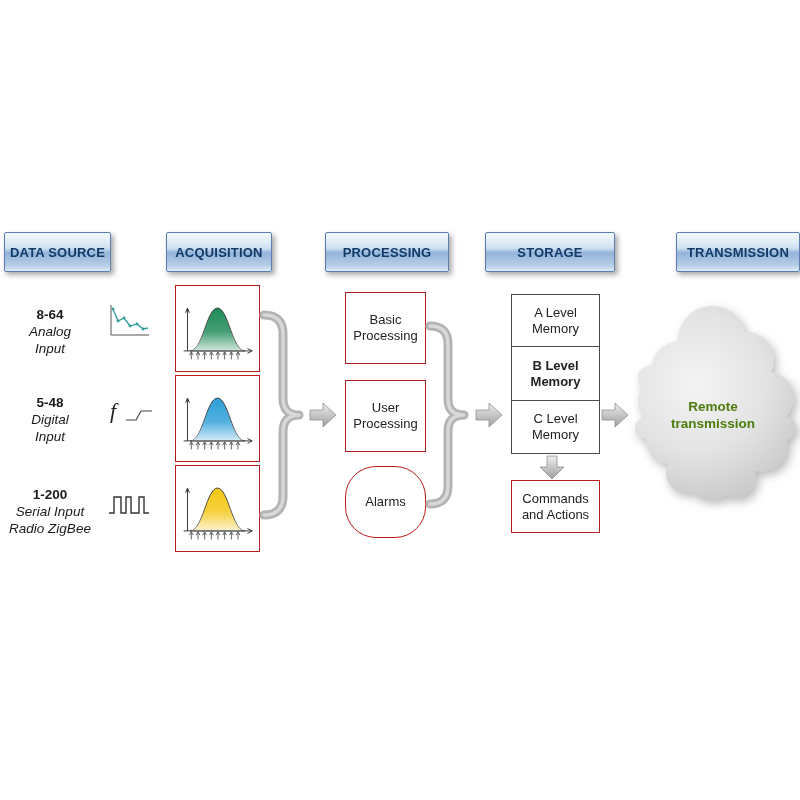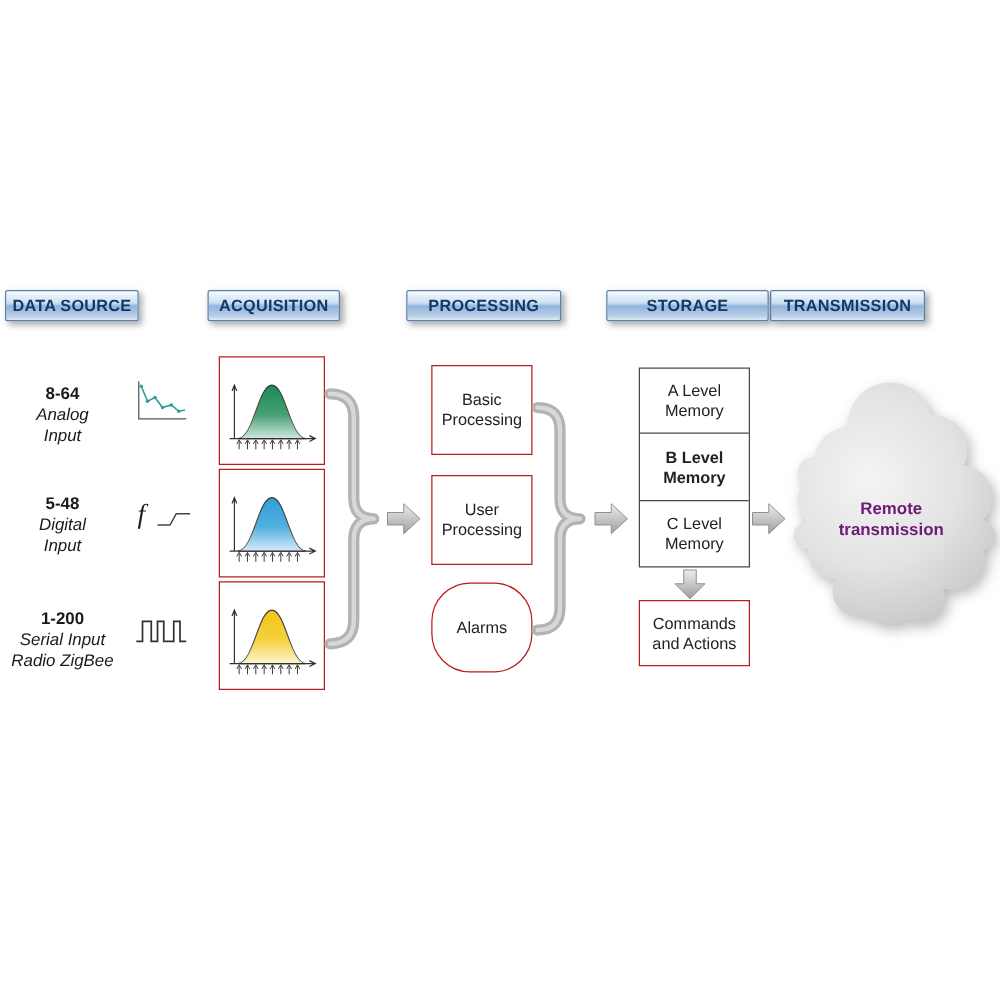--- a/index.html
+++ b/index.html
@@ -1,30 +1,30 @@
 <!DOCTYPE html>
 <html><head>
 <meta charset="utf-8">
 <style>
   html,body{margin:0;padding:0;background:#fff;}
   .canvas{position:relative;width:800px;height:800px;background:#ffffff;overflow:hidden;
           font-family:"Liberation Sans",sans-serif;}
 
   
-  .hdr{position:absolute;top:232px;height:25px;box-sizing:border-box;
+  .hdr{position:absolute;top:232px;height:40px;box-sizing:border-box;
        display:flex;align-items:center;justify-content:center;
        font-weight:bold;font-size:13px;letter-spacing:.2px;color:#123a66;
        background:linear-gradient(180deg,#f5fafd 0%,#cfe0f1 40%,#93b4da 52%,#b6cde7 85%,#dfeaf6 100%);
        border:1px solid #5a7fae;border-radius:2px;
        box-shadow:2.5px 3px 5px rgba(90,90,90,.5);text-align:right;}
   #h0{left:4px;width:107px;}
   #h1{left:166px;width:106px;}
   #h2{left:325px;width:124px;}
   #h3{left:485px;width:130px;}
-  #h4{left:616px;width:124px;}
+  #h4{left:676px;width:124px;}
 
   
   .src-row{position:absolute;text-align:center;font-size:13.5px;color:#1a1a1a;line-height:17px;margin-top:12px;}
   .src-count{font-weight:bold;}
   .src-line{font-style:italic;}
   #src0{left:2px;top:294px;width:96px;}
   #src1{left:2px;top:382px;width:96px;}
   #src2{left:0px;top:474px;width:100px;}
   .src-icon{position:absolute;}
   #icon0{left:104px;top:300px;}
@@ -177,21 +177,21 @@
       <circle cx="136" cy="158" r="26"></circle>
       <circle cx="86" cy="182" r="30"></circle>
       <circle cx="110" cy="190" r="20"></circle>
       <circle cx="60" cy="185" r="20"></circle>
       <circle cx="24" cy="90" r="12"></circle>
       <circle cx="20" cy="140" r="11"></circle>
       <circle cx="158" cy="140" r="12"></circle>
       <ellipse cx="88" cy="120" rx="58" ry="72"></ellipse>
     </g>
   </svg>
-  <div class="cloud-label" style="color: #701a75;">Remote transmission</div>
+  <div class="cloud-label" style="color: #4d7c0f;">Remote transmission</div>
 
   <svg class="overlay" width="800" height="800" viewBox="0 0 800 800">
 
     <g>
       <path d="M264 315 Q283 315 283 334 L283 398 Q283 415 299 415 Q283 415 283 432 L283 496 Q283 515 264 515" fill="none" stroke="#b3b3b3" stroke-width="9" stroke-linecap="round" stroke-linejoin="round"></path>
       <path d="M264 315 Q283 315 283 334 L283 398 Q283 415 299 415 Q283 415 283 432 L283 496 Q283 515 264 515" fill="none" stroke="#d8d8d8" stroke-width="3.5" stroke-linecap="round" stroke-linejoin="round"></path>
     </g>
 
     <g>
       <path d="M430 326 Q448 326 448 344 L448 399 Q448 415 464 415 Q448 415 448 431 L448 486 Q448 504 430 504" fill="none" stroke="#b3b3b3" stroke-width="9" stroke-linecap="round" stroke-linejoin="round"></path>

